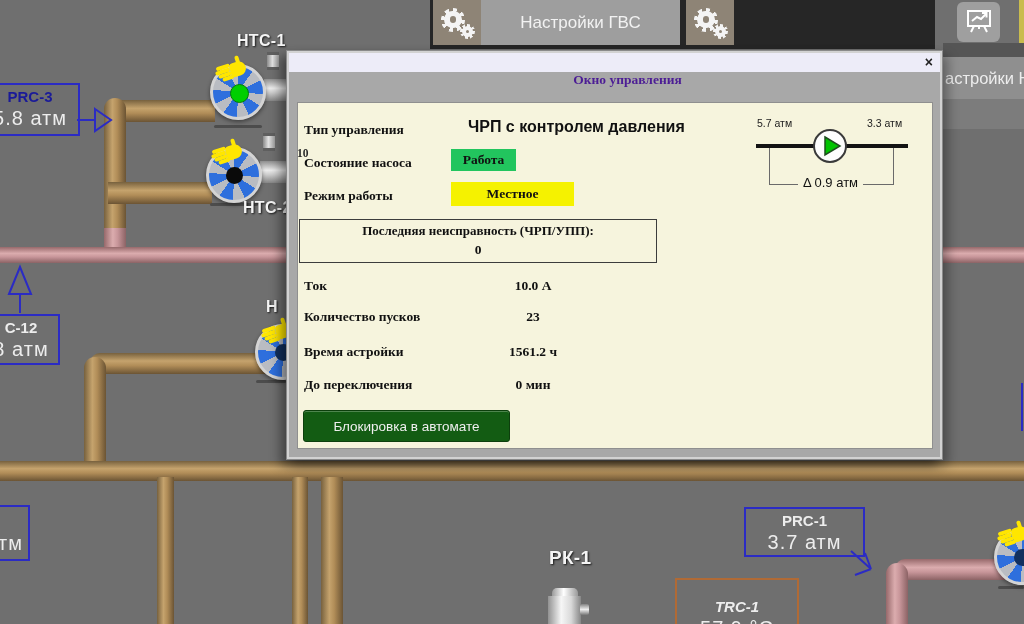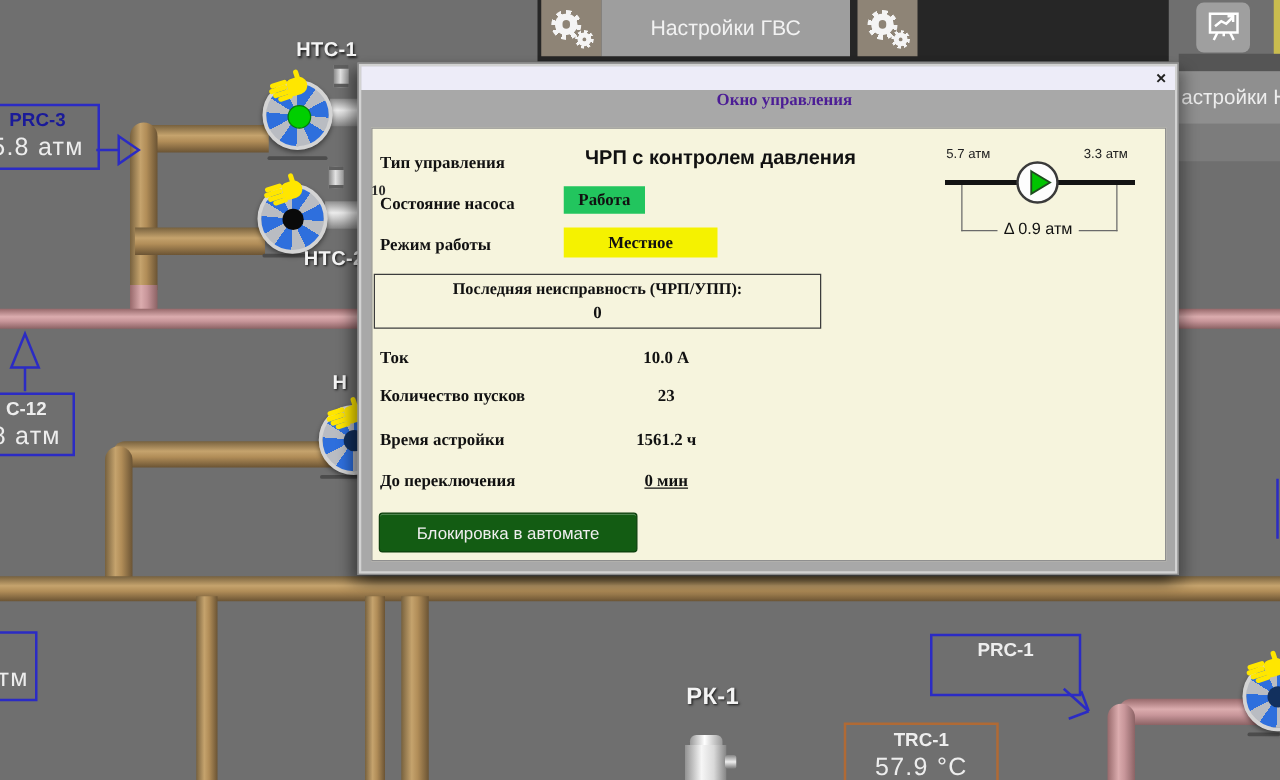--- a/index.html
+++ b/index.html
@@ -181,23 +181,24 @@
   </div>
   <div class="tag" style="left:-18px;top:314px;width:74px;height:47px;">
     <div class="id" style="margin-top:2px;">С-12</div>
     <div class="val">8 атм</div>
   </div>
   <div class="tag" style="left:-44px;top:505px;width:70px;height:52px;">
     <div class="val" style="position:absolute;right:5px;top:24px;">тм</div>
   </div>
   <div class="tag" style="left:744px;top:507px;width:117px;height:46px;border-width:2.5px;">
     <div class="id" style="margin-top:2px;">PRC-1</div>
+    <div class="val">3.7 атм</div>
   </div>
   <div class="tag" style="left:675px;top:578px;width:120px;height:60px;border-color:#b06a35;">
-    <div class="id" style="margin-top:3px;">TRC-1</div>
+    <div class="id" style="margin-top:17px;font-style:italic;">TRC-1</div>
     <div class="val">57.9 °C</div>
   </div>
 
   <div class="plabel" style="left:549px;top:547px;font-size:19px;">РК-1</div>
   <div class="valve">
     <div style="position:absolute;left:552px;top:588px;width:26px;height:9px;border-radius:5px 5px 0 0;background:linear-gradient(90deg,#9a9a9a,#fff 45%,#999);"></div>
     <div style="position:absolute;left:548px;top:596px;width:33px;height:28px;background:linear-gradient(90deg,#929292,#f6f6f6 40%,#d9d9d9 70%,#868686);"></div>
     <div style="position:absolute;left:580px;top:604px;width:9px;height:11px;border-radius:2px;background:linear-gradient(180deg,#848484,#eee 50%,#777);"></div>
   </div>
 
@@ -271,21 +272,21 @@
         <div style="font-size:13.5px;margin-top:3px;">0</div>
       </div>
 
       <div class="d-lbl" style="top:175px;">Ток</div>
       <div class="d-val" style="top:175px;text-align:center;">10.0 А</div>
       <div class="d-lbl" style="top:206px;">Количество пусков</div>
       <div class="d-val" style="top:206px;">23</div>
       <div class="d-lbl" style="top:241px;">Время астройки</div>
       <div class="d-val" style="top:241px;">1561.2 ч</div>
       <div class="d-lbl" style="top:274px;">До переключения</div>
-      <div class="d-val" style="top:274px;text-decoration:underline;">0 мин</div>
+      <div class="d-val" style="top:274px;">0 мин</div>
 
       <div class="lock-btn">Блокировка в автомате</div>
     </div>
   </div>
 
   <div class="ten">10</div>
 
   <div style="position:absolute;left:1021px;top:383px;width:8px;height:48px;border-left:2px solid #2b2bc4;z-index:4;"></div>
 </div>
 

